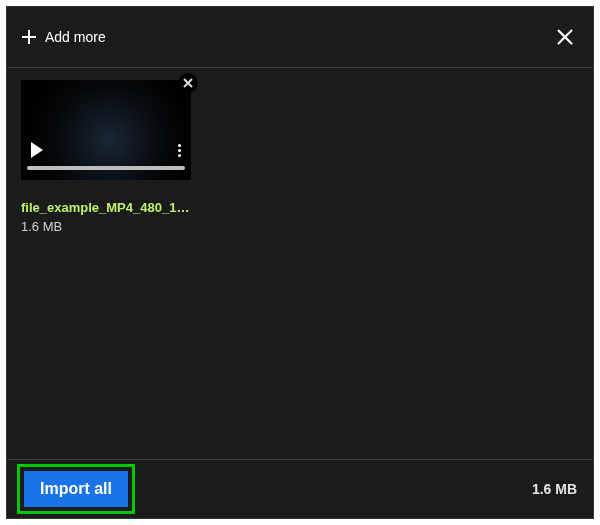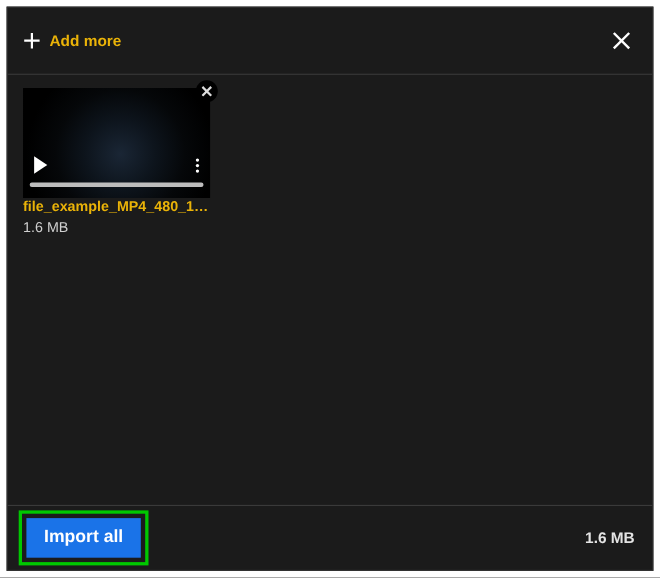--- a/index.html
+++ b/index.html
@@ -1,36 +1,36 @@
 <!DOCTYPE html>
 <html><head>
 <meta charset="utf-8">
 <style>
   * { box-sizing: border-box; margin: 0; padding: 0; }
   html, body { width: 600px; height: 525px; overflow: hidden; font-family: Arial, Helvetica, sans-serif; background: #fff; }
   .frame { width: 600px; height: 525px; padding: 6px; background: #fff; }
   .panel { width: 588px; height: 513px; background: #1b1b1b; border: 1px solid #323232; display: flex; flex-direction: column; }
   .header { height: 60px; display: flex; align-items: center; justify-content: space-between; padding: 0 14px; }
-  .add-more { display: flex; align-items: flex-start; gap: 8px; color: #eab308; font-size: 14px; font-weight: 700; cursor: pointer; }
+  .add-more { display: flex; align-items: flex-start; gap: 8px; color: #ffffff; font-size: 14px; font-weight: 400; cursor: pointer; }
   .plus-icon { width: 16px; height: 16px; stroke: #fff; stroke-width: 2; fill: none; }
   .close-btn { width: 28px; height: 28px; display: flex; align-items: center; justify-content: center; cursor: pointer; }
   .close-icon { width: 20px; height: 20px; stroke: #fff; stroke-width: 2.2; fill: none; }
   .divider { height: 1px; background: #3a3a3a; width: 100%; }
   .content { flex: 1; padding: 12px 14px; overflow: auto; }
   .thumb-card { width: 170px; position: relative; }
   .thumb { width: 170px; height: 100px; background: #000; position: relative; overflow: hidden; }
   .thumb-gradient { position: absolute; inset: 0; background: radial-gradient(circle at 52% 60%, #1a2635 0%, #0d141c 30%, #050709 55%, #000 80%); }
   .thumb-remove { position: absolute; top: -7px; right: -7px; width: 20px; height: 20px; border-radius: 50%; background: #000; display: flex; align-items: center; justify-content: center; cursor: pointer; }
   .thumb-remove-icon { width: 10px; height: 10px; stroke: #ddd; stroke-width: 2; fill: none; }
   .player-row { position: absolute; left: 6px; right: 6px; bottom: 20px; height: 20px; display: flex; align-items: center; justify-content: space-between; }
   .play-icon { width: 0; height: 0; border-left: 12px solid #fff; border-top: 8px solid transparent; border-bottom: 8px solid transparent; margin-left: 4px; cursor: pointer; }
   .more-dots { display: flex; flex-direction: column; gap: 2px; margin-right: 4px; cursor: pointer; }
   .more-dots span { width: 3px; height: 3px; background: #fff; border-radius: 50%; }
   .progress { position: absolute; left: 6px; right: 6px; bottom: 10px; height: 4px; background: #bdbdbd; border-radius: 2px; }
-  .file-name { color: #eab308; font-size: 13px; font-weight: 700; margin-top: 0; white-space: nowrap; overflow: hidden; text-overflow: ellipsis; }
+  .file-name { color: #bef264; font-size: 13px; font-weight: 700; margin-top: 20px; white-space: nowrap; overflow: hidden; text-overflow: ellipsis; }
   .file-size { color: #d0d0d0; font-size: 13px; margin-top: 4px; }
   .footer { height: 58px; display: flex; align-items: center; justify-content: space-between; padding: 0 16px 0 10px; }
   .import-wrap { border: 3px solid #00c800; padding: 4px; display: inline-block; }
   .import-btn { background: #1a73e8; color: #fff; font-size: 16px; font-weight: 600; border: none; padding: 9px 16px; cursor: pointer; }
   .total-size { color: #e4e4e4; font-size: 14px; font-weight: 600; }
 </style>
 </head>
 <body>
 
 <div class="frame">

